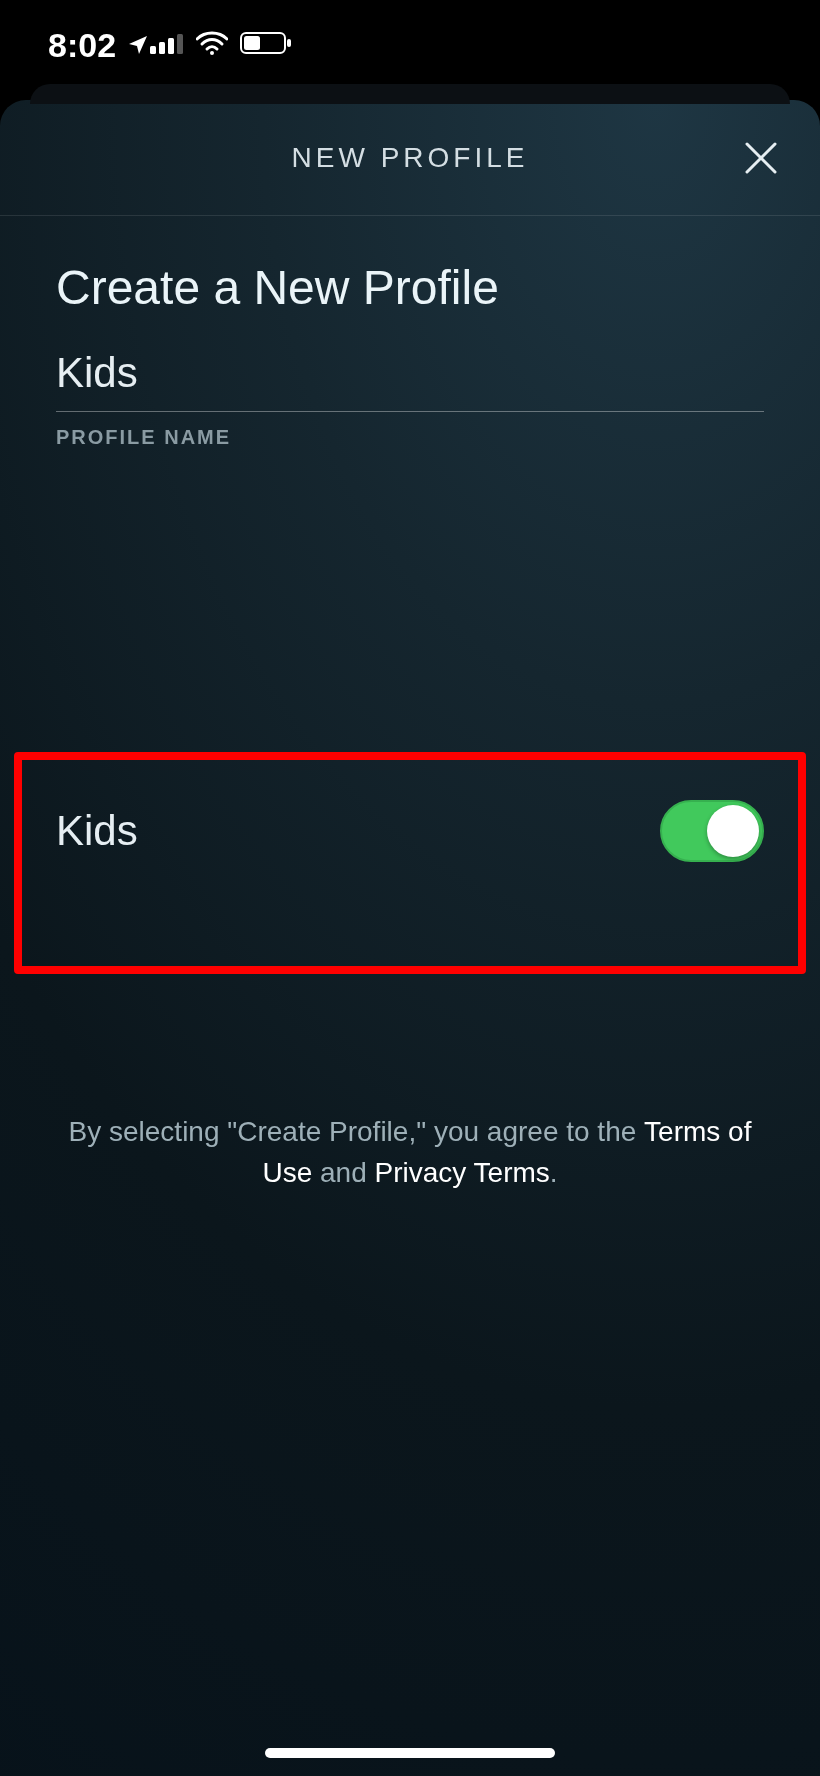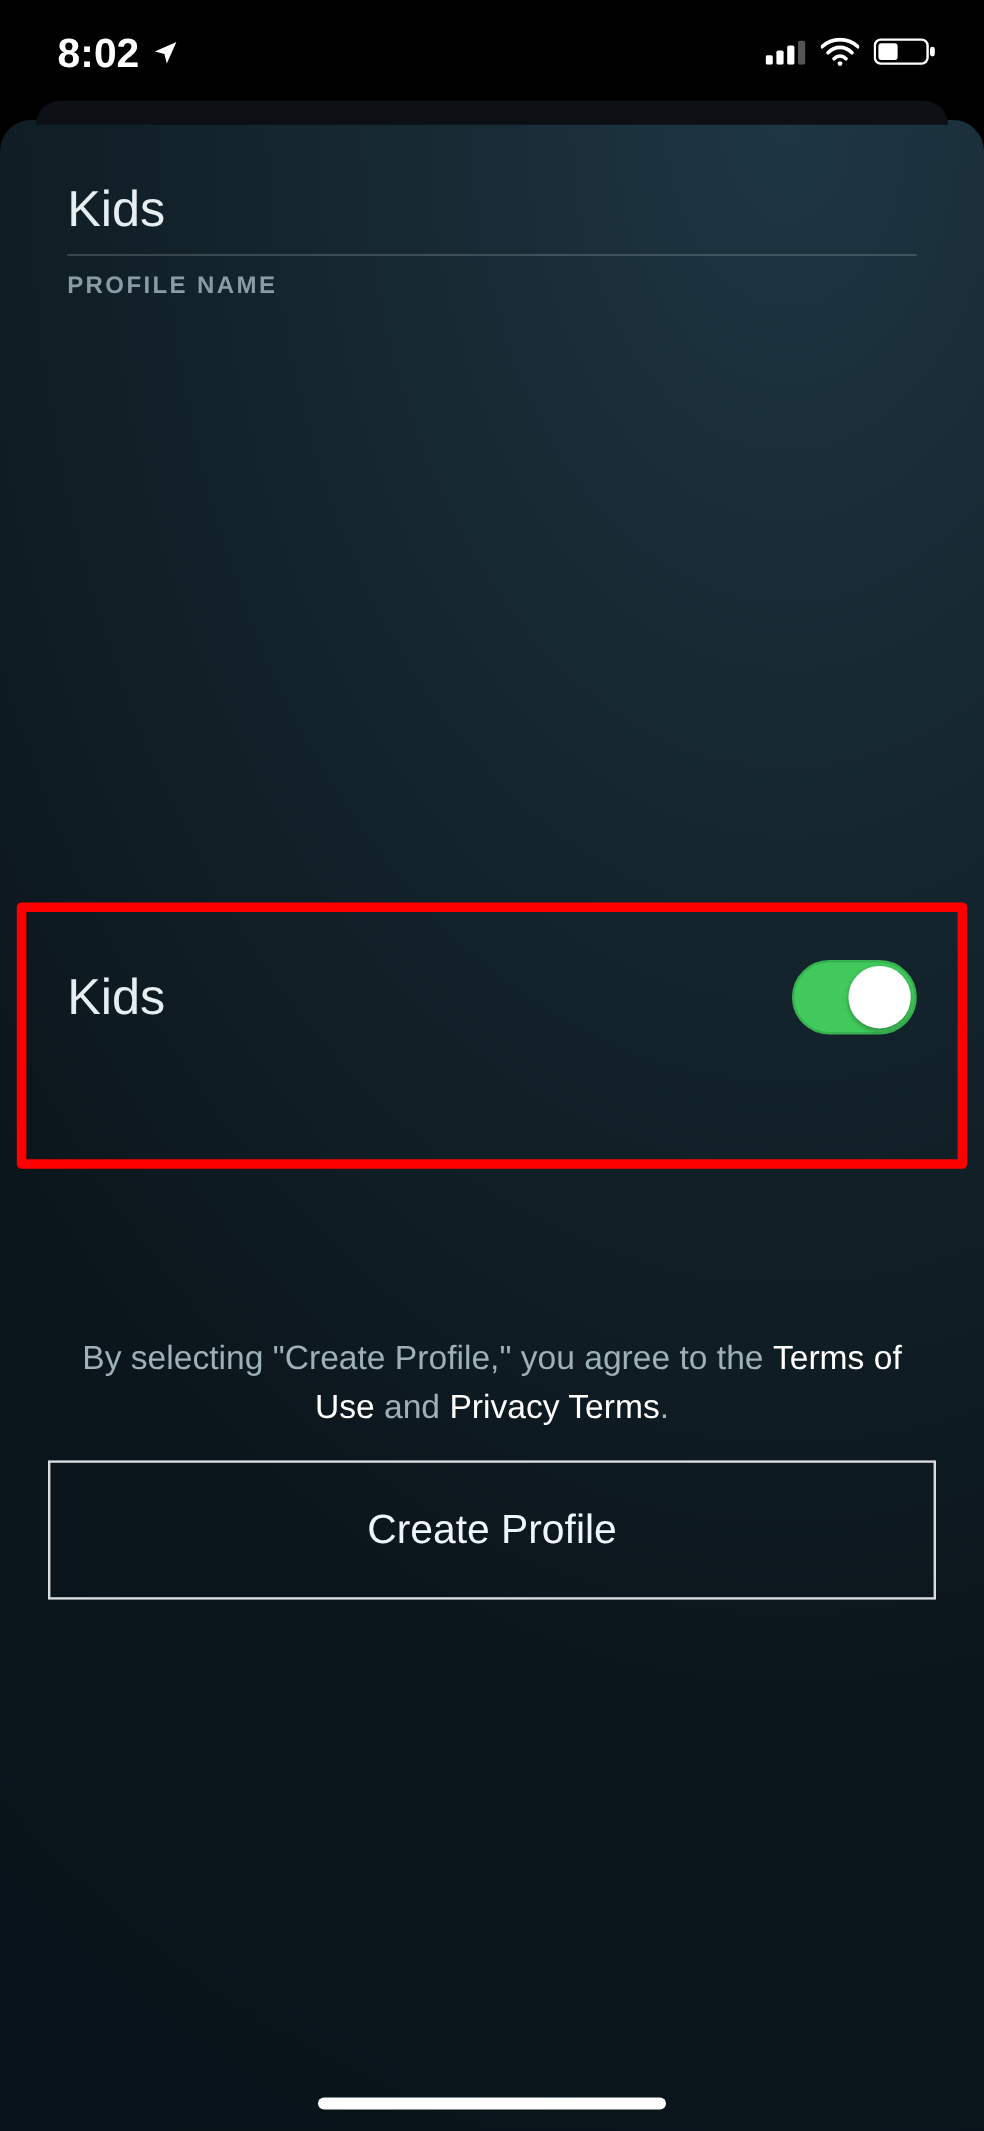--- a/index.html
+++ b/index.html
@@ -13,21 +13,21 @@
     position: relative;
   }
 
   
   .status-bar {
     position: absolute;
     top: 0; left: 0; right: 0;
     height: 90px;
     display: flex;
     align-items: center;
-    justify-content: space-between;
+    justify-content: flex-start;
     padding: 0 40px 0 48px;
     color: #fff;
     z-index: 5;
   }
   .status-left {
     display: flex;
     align-items: center;
     gap: 10px;
     font-size: 34px;
     font-weight: 600;
@@ -263,22 +263,32 @@
         <rect x="4" y="5" width="16" height="14" rx="2.5" fill="#ffffff"></rect>
       </svg>
     </span>
   </div>
 </div>
 
 <div class="sheet-peek"></div>
 
 <div class="sheet">
 
+  <div class="sheet-header">
+    <div class="sheet-title">NEW PROFILE</div>
+    <div class="close-btn">
+      <svg width="40" height="40" viewBox="0 0 40 40">
+        <line x1="6" y1="6" x2="34" y2="34" stroke="#e6eef2" stroke-width="3" stroke-linecap="round"></line>
+        <line x1="34" y1="6" x2="6" y2="34" stroke="#e6eef2" stroke-width="3" stroke-linecap="round"></line>
+      </svg>
+    </div>
+  </div>
 
   <div class="sheet-body">
+    <div class="heading">Create a New Profile</div>
 
     <div class="name-field-wrap">
       <input class="name-input" type="text" value="Kids" style="">
       <div class="field-label">PROFILE NAME</div>
     </div>
   </div>
 
   <div class="toggle-section">
     <div class="toggle-row">
       <div class="toggle-label">Kids</div>
@@ -287,20 +297,17 @@
       </div>
     </div>
   </div>
 
   <div class="highlight-box"></div>
 
   <div class="bottom-block">
     <div class="legal">
       <span>By selecting "Create Profile," you agree to the </span><span class="link">Terms of Use</span><span> and </span><span class="link">Privacy Terms</span><span>.</span>
     </div>
-    <div class="create-btn">
-      <span>Create Profile</span>
-    </div>
   </div>
 
 </div>
 
 <div class="home-indicator"></div>
 
 </body></html>

